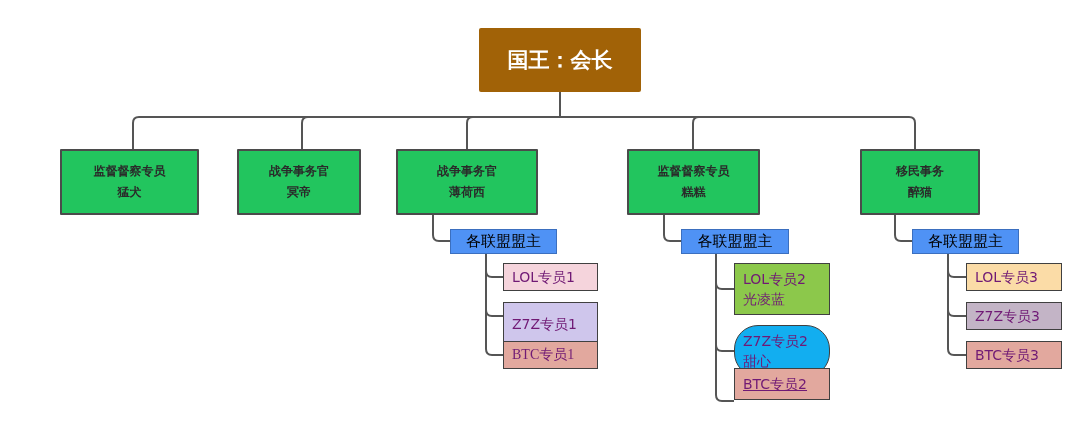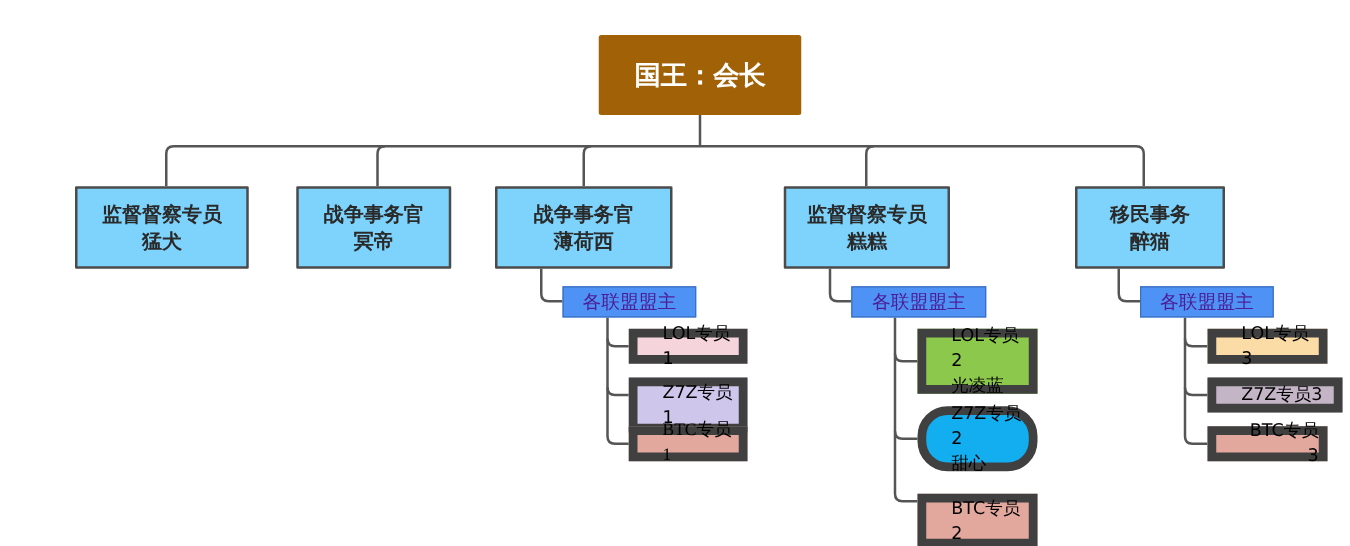--- a/index.html
+++ b/index.html
@@ -3,25 +3,25 @@
 <meta charset="utf-8">
 <style>
   html, body { margin:0; padding:0; background:#ffffff; }
   body { width:1080px; height:437px; position:relative; overflow:hidden;
          font-family:"DejaVu Sans", "Liberation Sans", sans-serif; }
   #lines { position:absolute; left:0; top:0; width:1080px; height:437px; }
   .node { position:absolute; box-sizing:border-box; display:flex; align-items:center;
           justify-content:center; text-align:center; color:#2a2a2a; white-space:pre-line; }
   .root { left:479px; top:28px; width:162px; height:64px; background:#a16207;
           color:#ffffff; font-weight:bold; font-size:21px; border-radius:2px; }
-  .l1 { background:#7dd3fc; border:2px solid #4b4b4b; font-weight:bold;
-        font-size:16px; line-height:21px; border-radius:1px; }
-  .l2 { background:#4f92f5; border:1px solid #3b6fbf; font-size:15px; color:#4c1d95; }
-  .leaf { border:7px solid #404040; font-size:14px; color:#000000; line-height:20px;
-          justify-content:flex-start; padding-left:20px; text-align:left; }
+  .l1 { background:#22c55e; border:2px solid #4b4b4b; font-weight:bold;
+        font-size:12px; line-height:21px; border-radius:1px; }
+  .l2 { background:#4f92f5; border:1px solid #3b6fbf; font-size:15px; color:#000000; }
+  .leaf { border:1px solid #404040; font-size:14px; color:#701a75; line-height:20px;
+          justify-content:flex-start; padding-left:8px; text-align:left; }
 </style>
 </head>
 <body>
 
 <svg id="lines">
     <path d="M560 92 L560 117" fill="none" stroke="#555" stroke-width="2"></path>
     <path d="M133 149 L133 123 Q133 117 139 117 L909 117 Q915 117 915 123 L915 149" fill="none" stroke="#555" stroke-width="2"></path>
     <path d="M302 123 Q302 117 308 117 M302 123 L302 149" fill="none" stroke="#555" stroke-width="2"></path>
     <path d="M467 123 Q467 117 473 117 M467 123 L467 149" fill="none" stroke="#555" stroke-width="2"></path>
     <path d="M693 123 Q693 117 699 117 M693 123 L693 149" fill="none" stroke="#555" stroke-width="2"></path>
@@ -57,17 +57,17 @@
 <div class="node l2" style="left:912px;top:229px;width:107px;height:25px;">各联盟盟主</div>
 
 <div class="node leaf" style="left:503px;top:263px;width:95px;height:28px;background:#f5d4dc;">LOL专员1</div>
 <div class="node leaf" style="left:503px;top:302px;width:95px;height:44px;background:#cfc6ec;">Z7Z专员1</div>
 <div class="node leaf" style="left:503px;top:341px;width:95px;height:28px;background:#e2a89e;font-family:Liberation Serif, serif;">BTC专员1</div>
 
 <div class="node leaf" style="left:734px;top:263px;width:96px;height:52px;background:#8cc84b;">LOL专员2
 光凌蓝</div>
 <div class="node leaf" style="left:734px;top:325px;width:96px;height:52px;background:#12aef0;border-radius:24px;">Z7Z专员2
 甜心</div>
-<div class="node leaf" style="left:734px;top:395px;width:96px;height:43px;background:#e2a89e;">BTC专员2</div>
+<div class="node leaf" style="left:734px;top:368px;width:96px;height:32px;background:#e2a89e;text-decoration:underline;">BTC专员2</div>
 
 <div class="node leaf" style="left:966px;top:263px;width:96px;height:28px;background:#fbdca7;">LOL专员3</div>
-<div class="node leaf" style="left:966px;top:302px;width:108px;height:28px;background:#c3b4c6;">Z7Z专员3</div>
+<div class="node leaf" style="left:966px;top:302px;width:96px;height:28px;background:#c3b4c6;">Z7Z专员3</div>
 <div class="node leaf" style="left:966px;top:341px;width:96px;height:28px;background:#e2a89e;text-align:right;">BTC专员3</div>
 
 </body></html>

